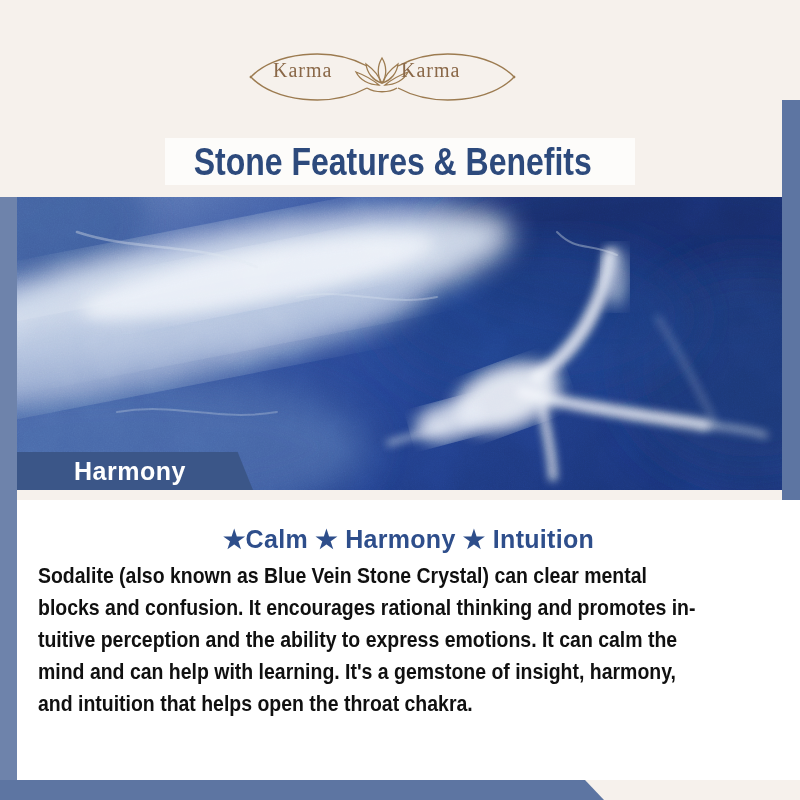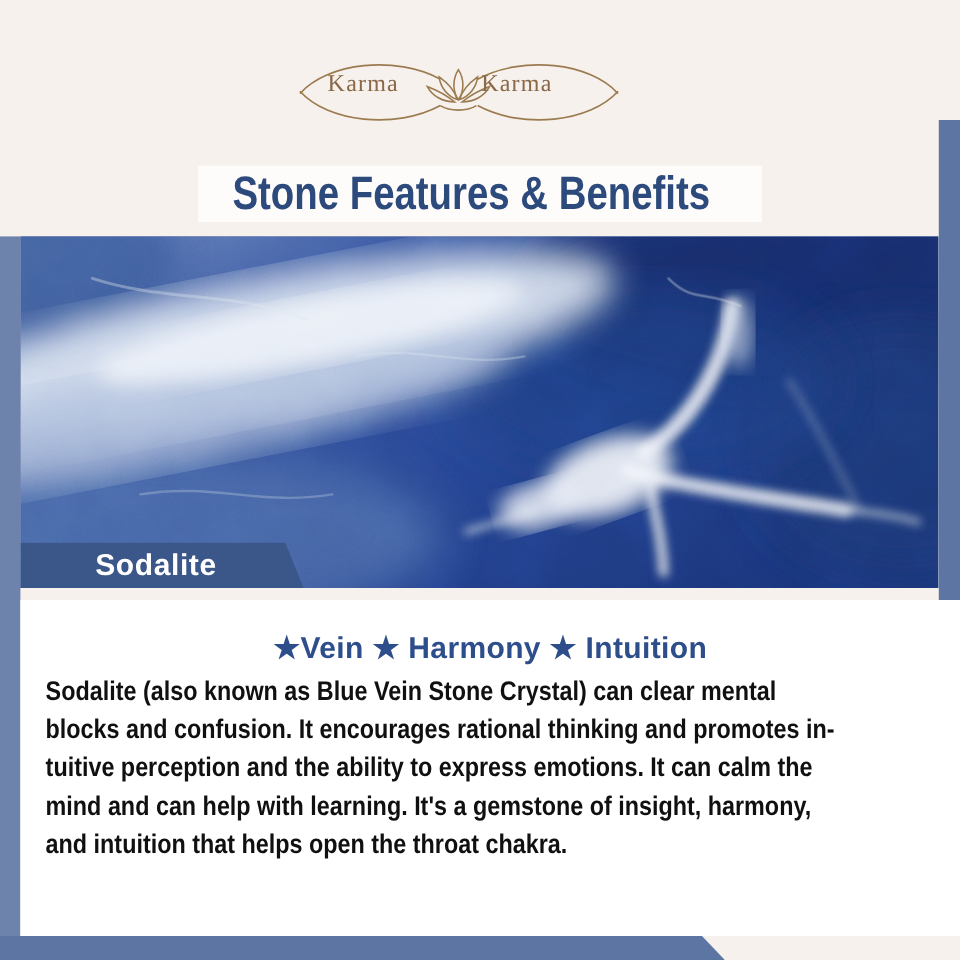--- a/index.html
+++ b/index.html
@@ -154,25 +154,25 @@
 
     <rect x="0" y="0" width="765" height="293" filter="url(#grainCloud)" opacity="0.18" style="mix-blend-mode:overlay"></rect>
     <rect x="0" y="0" width="765" height="293" filter="url(#grainFine)" opacity="0.14" style="mix-blend-mode:overlay"></rect>
   </svg>
 </div>
 
 <div class="band-left"></div>
 <div class="band-right"></div>
 
 <div class="stone-label">
-  <span>Sodalite</span>
+  <span>Harmony</span>
 </div>
 
 <div class="content">
-  <div class="tagline">★Vein ★ Harmony ★ Intuition</div>
+  <div class="tagline">★Calm ★ Harmony ★ Intuition</div>
   <div class="desc">
     <div class="line">Sodalite (also known as Blue Vein Stone Crystal) can clear mental</div>
     <div class="line">blocks and confusion. It encourages rational thinking and promotes in-</div>
     <div class="line">tuitive perception and the ability to express emotions. It can calm the</div>
     <div class="line">mind and can help with learning. It's a gemstone of insight, harmony,</div>
     <div class="line">and intuition that helps open the throat chakra.</div>
   </div>
 </div>
 
 <div class="bar-bottom"></div>

